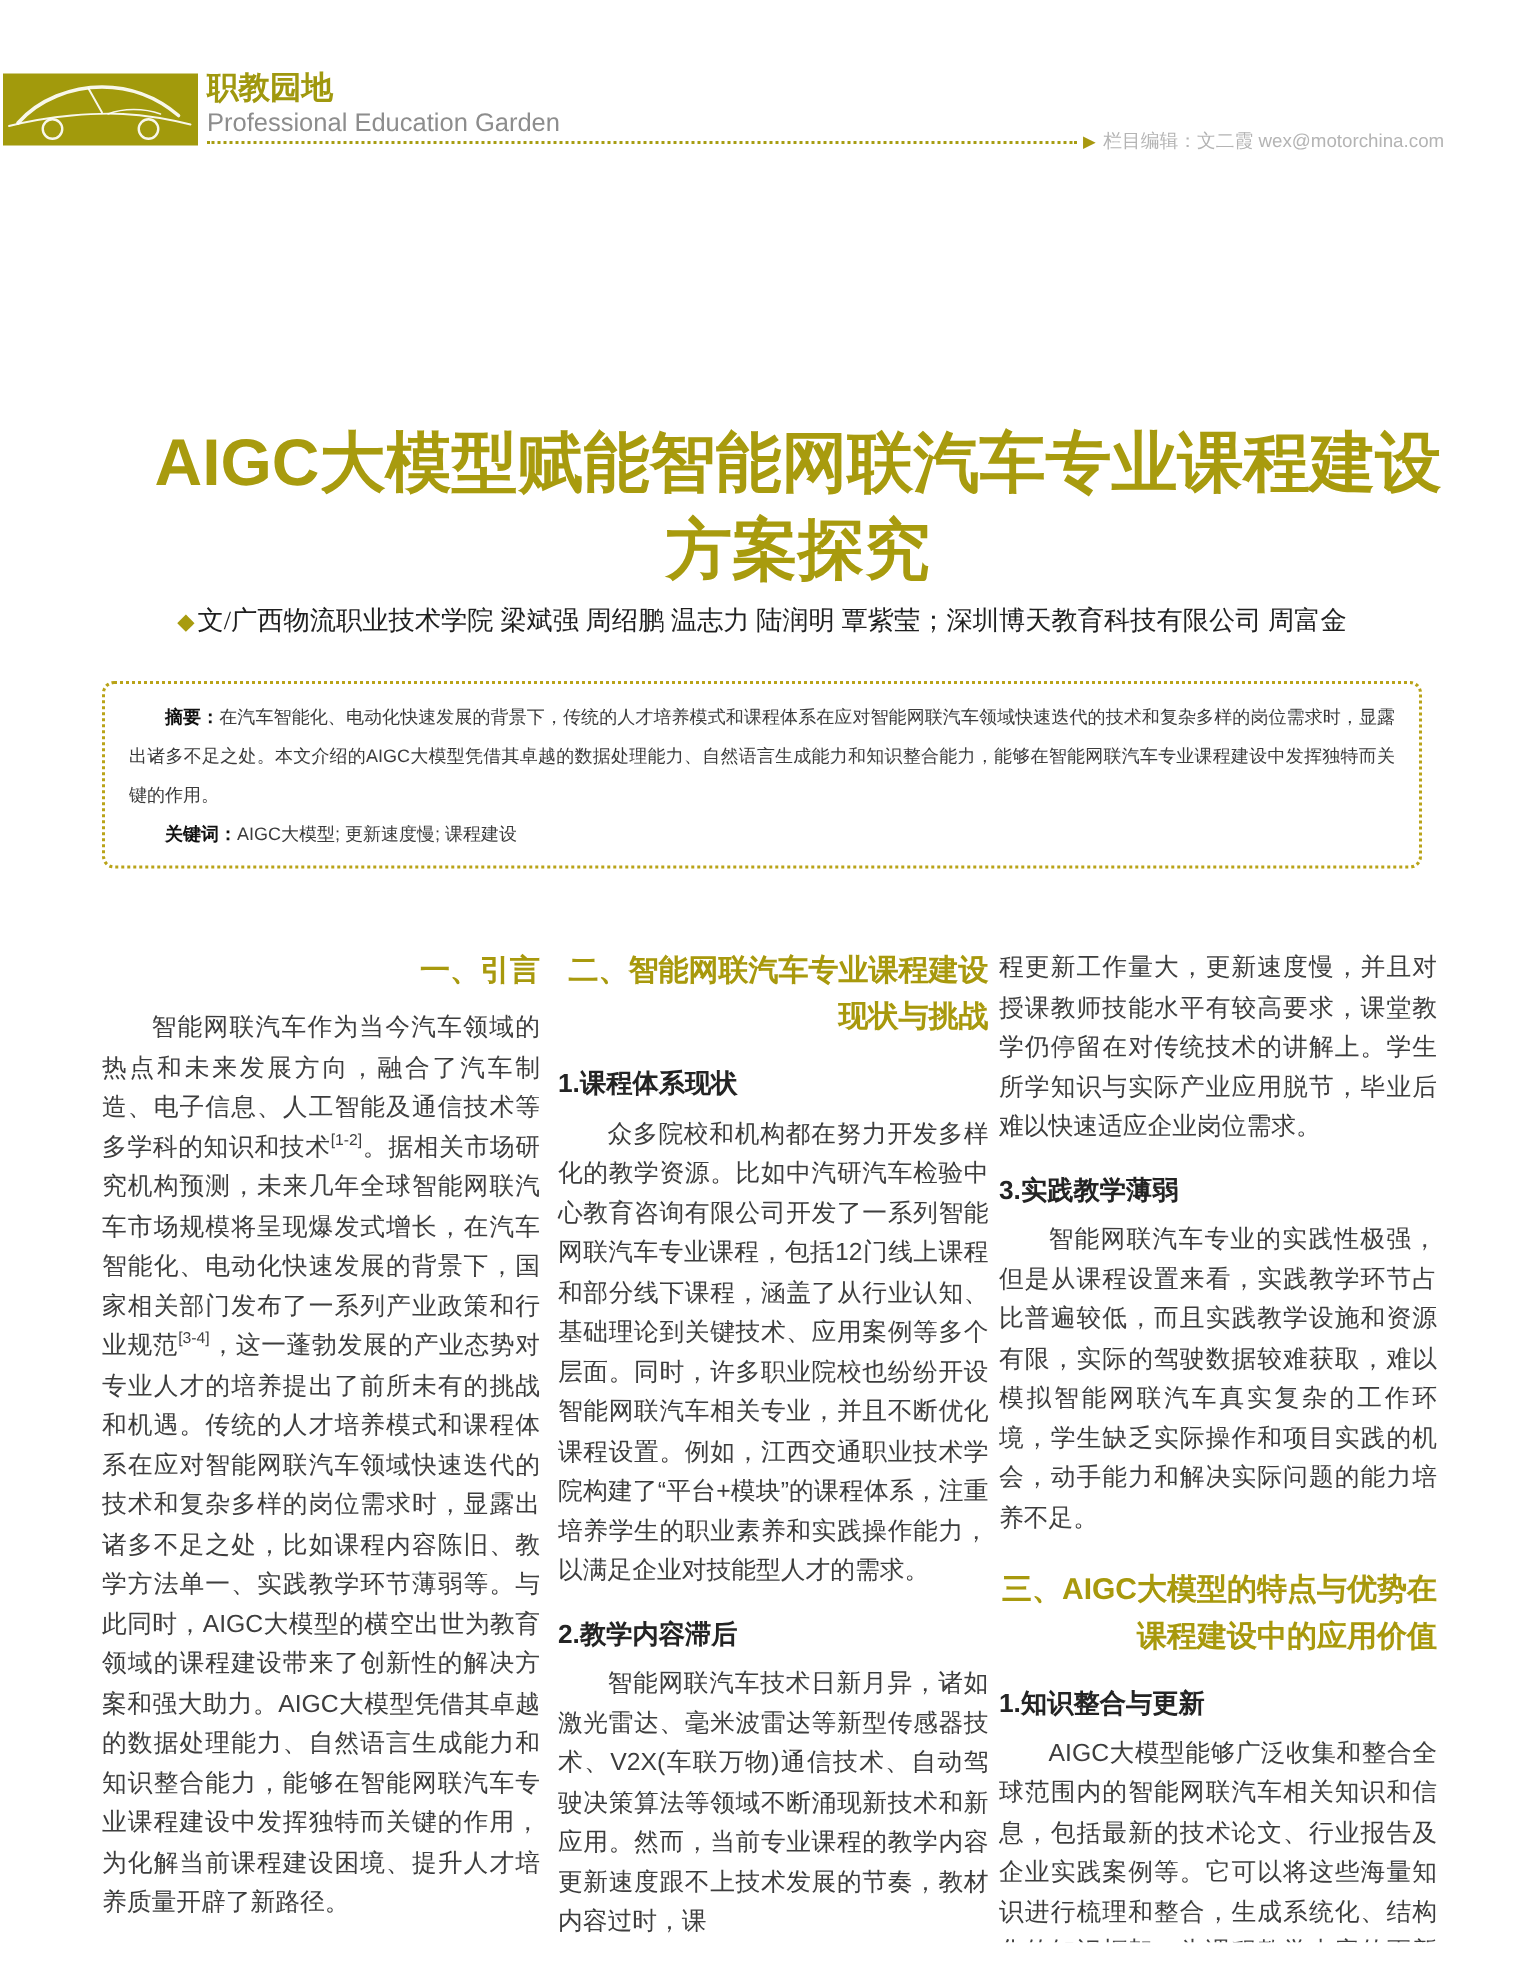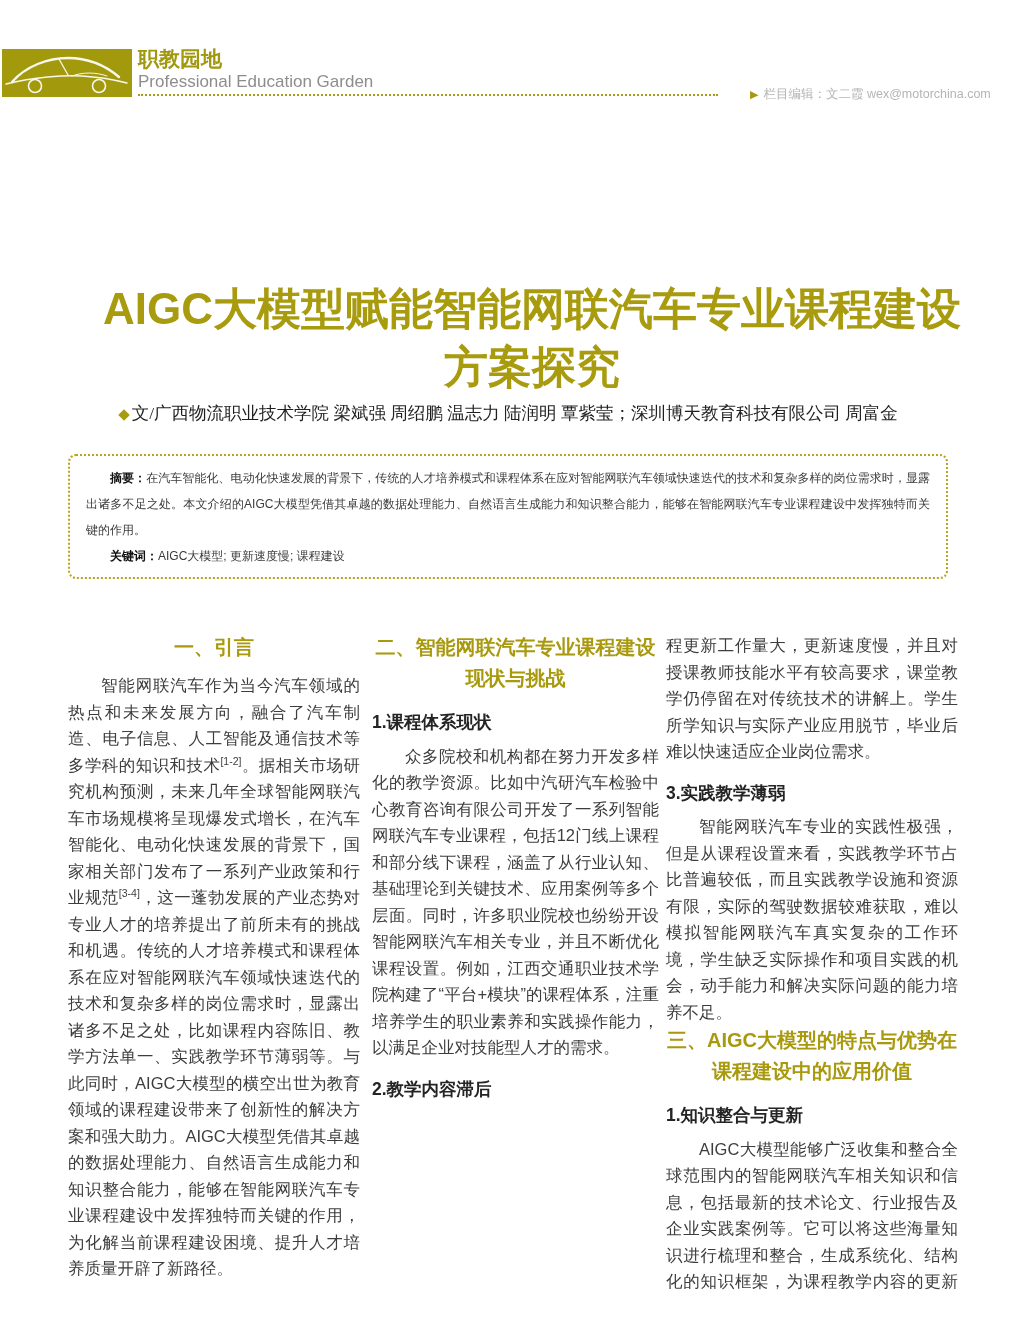--- a/index.html
+++ b/index.html
@@ -6,41 +6,41 @@
   .page{
     position:relative;width:1016px;height:1295px;margin:0 auto;background:#fff;
     overflow:hidden;font-family:"Liberation Sans","DejaVu Sans",sans-serif;
   }
   
   .logo-box{position:absolute;left:2px;top:49px;width:130px;height:48px;background:#a29a0c;}
   .logo-box svg{display:block;width:130px;height:48px;}
   .brand-zh{position:absolute;left:138px;top:47px;font-size:21px;font-weight:bold;color:#a0980e;line-height:24px;}
   .brand-en{position:absolute;left:138px;top:71px;font-size:17px;color:#8d8d8d;line-height:22px;}
   .header-rule{position:absolute;left:138px;top:94px;width:580px;border-top:2px dotted #a89d12;height:0;}
-  .editor-line{position:absolute;left:750px;top:86px;font-size:12.5px;color:#b4b4b4;white-space:nowrap;}
+  .editor-line{position:absolute;left:722px;top:86px;font-size:12.5px;color:#b4b4b4;white-space:nowrap;}
   .editor-line .tri{color:#a8980f;font-size:11px;margin-right:5px;}
   
   .article-title{position:absolute;top:280px;left:0;width:100%;text-align:center;
     color:#a89b0e;font-weight:bold;font-size:44px;line-height:58px;margin-left:24px;}
   .byline{position:absolute;top:401px;left:0;width:100%;text-align:center;
     font-family:"Liberation Serif","DejaVu Serif",serif;font-size:17.5px;color:#1f1f1f;}
   .byline .diamond{color:#a89b0e;margin-right:2px;font-size:15px;}
   
   .abstract{position:absolute;left:68px;top:454px;width:880px;box-sizing:border-box;
     border:2px dotted #b9a318;border-radius:8px;padding:9px 16px 8px;
     font-size:12px;line-height:26px;color:#3b3b3b;text-align:justify;}
   .abstract p{margin:0;text-indent:2em;}
   .abstract b{font-weight:bold;color:#111;}
   
   .col{position:absolute;top:632px;font-size:16.5px;line-height:26.5px;color:#3d3d3d;text-align:justify;}
   #col1{left:68px;width:292px;}
   #col2{left:372px;width:287px;}
   #col3{left:666px;width:292px;}
-  .col h2{font-size:20px;line-height:31px;color:#a8990d;margin:0 0 9px;font-weight:bold;text-align:center;}
-  .col h2.mid{}
+  .col h2{font-size:20px;line-height:31px;color:#a8990d;margin:0 0 9px;font-weight:bold;text-align:right;}
+  .col h2.mid{margin-top:20px;}
   .col h3{font-size:17.5px;color:#242424;margin:15px 0 7px;font-weight:bold;text-align:left;}
   .col p{margin:0;text-indent:2em;}
   .col p.cont{text-indent:0;}
   .col sup{font-size:10.5px;line-height:0;vertical-align:super;}
   
   .footer{position:absolute;left:68px;top:1314px;display:flex;align-items:flex-start;gap:20px;}
   .page-num{font-size:21px;color:#222;letter-spacing:1px;}
   .footer-logo{font-size:18px;font-weight:900;font-style:italic;color:#101010;letter-spacing:-0.5px;transform:skewX(-4deg);}
   .footer-issue{font-size:12.5px;color:#4d7c0f;}
 </style>
@@ -80,20 +80,21 @@
   <div class="col" id="col1">
     <h2>一、引言</h2>
     <p><span>智能网联汽车作为当今汽车领域的热点和未来发展方向，融合了汽车制造、电子信息、人工智能及通信技术等多学科的知识和技术</span><sup>[1-2]</sup><span>。据相关市场研究机构预测，未来几年全球智能网联汽车市场规模将呈现爆发式增长，在汽车智能化、电动化快速发展的背景下，国家相关部门发布了一系列产业政策和行业规范</span><sup>[3-4]</sup><span>，这一蓬勃发展的产业态势对专业人才的培养提出了前所未有的挑战和机遇。传统的人才培养模式和课程体系在应对智能网联汽车领域快速迭代的技术和复杂多样的岗位需求时，显露出诸多不足之处，比如课程内容陈旧、教学方法单一、实践教学环节薄弱等。与此同时，AIGC大模型的横空出世为教育领域的课程建设带来了创新性的解决方案和强大助力。AIGC大模型凭借其卓越的数据处理能力、自然语言生成能力和知识整合能力，能够在智能网联汽车专业课程建设中发挥独特而关键的作用，为化解当前课程建设困境、提升人才培养质量开辟了新路径。</span></p>
   </div>
 
   <div class="col" id="col2">
     <h2>二、智能网联汽车专业课程建设现状与挑战</h2>
     <h3>1.课程体系现状</h3>
     <p>众多院校和机构都在努力开发多样化的教学资源。比如中汽研汽车检验中心教育咨询有限公司开发了一系列智能网联汽车专业课程，包括12门线上课程和部分线下课程，涵盖了从行业认知、基础理论到关键技术、应用案例等多个层面。同时，许多职业院校也纷纷开设智能网联汽车相关专业，并且不断优化课程设置。例如，江西交通职业技术学院构建了“平台+模块”的课程体系，注重培养学生的职业素养和实践操作能力，以满足企业对技能型人才的需求。</p>
     <h3>2.教学内容滞后</h3>
+    <p>智能网联汽车技术日新月异，诸如激光雷达、毫米波雷达等新型传感器技术、V2X(车联万物)通信技术、自动驾驶决策算法等领域不断涌现新技术和新应用。然而，当前专业课程的教学内容更新速度跟不上技术发展的节奏，教材内容过时，课</p>
   </div>
 
   <div class="col" id="col3">
     <p class="cont">程更新工作量大，更新速度慢，并且对授课教师技能水平有较高要求，课堂教学仍停留在对传统技术的讲解上。学生所学知识与实际产业应用脱节，毕业后难以快速适应企业岗位需求。</p>
     <h3>3.实践教学薄弱</h3>
     <p>智能网联汽车专业的实践性极强，但是从课程设置来看，实践教学环节占比普遍较低，而且实践教学设施和资源有限，实际的驾驶数据较难获取，难以模拟智能网联汽车真实复杂的工作环境，学生缺乏实际操作和项目实践的机会，动手能力和解决实际问题的能力培养不足。</p>
     <h2 class="mid">三、AIGC大模型的特点与优势在课程建设中的应用价值</h2>
     <h3>1.知识整合与更新</h3>
     <p>AIGC大模型能够广泛收集和整合全球范围内的智能网联汽车相关知识和信息，包括最新的技术论文、行业报告及企业实践案例等。它可以将这些海量知识进行梳理和整合，生成系统化、结构化的知识框架，为课程教学内容的更新和优化提供丰</p>
   </div>

